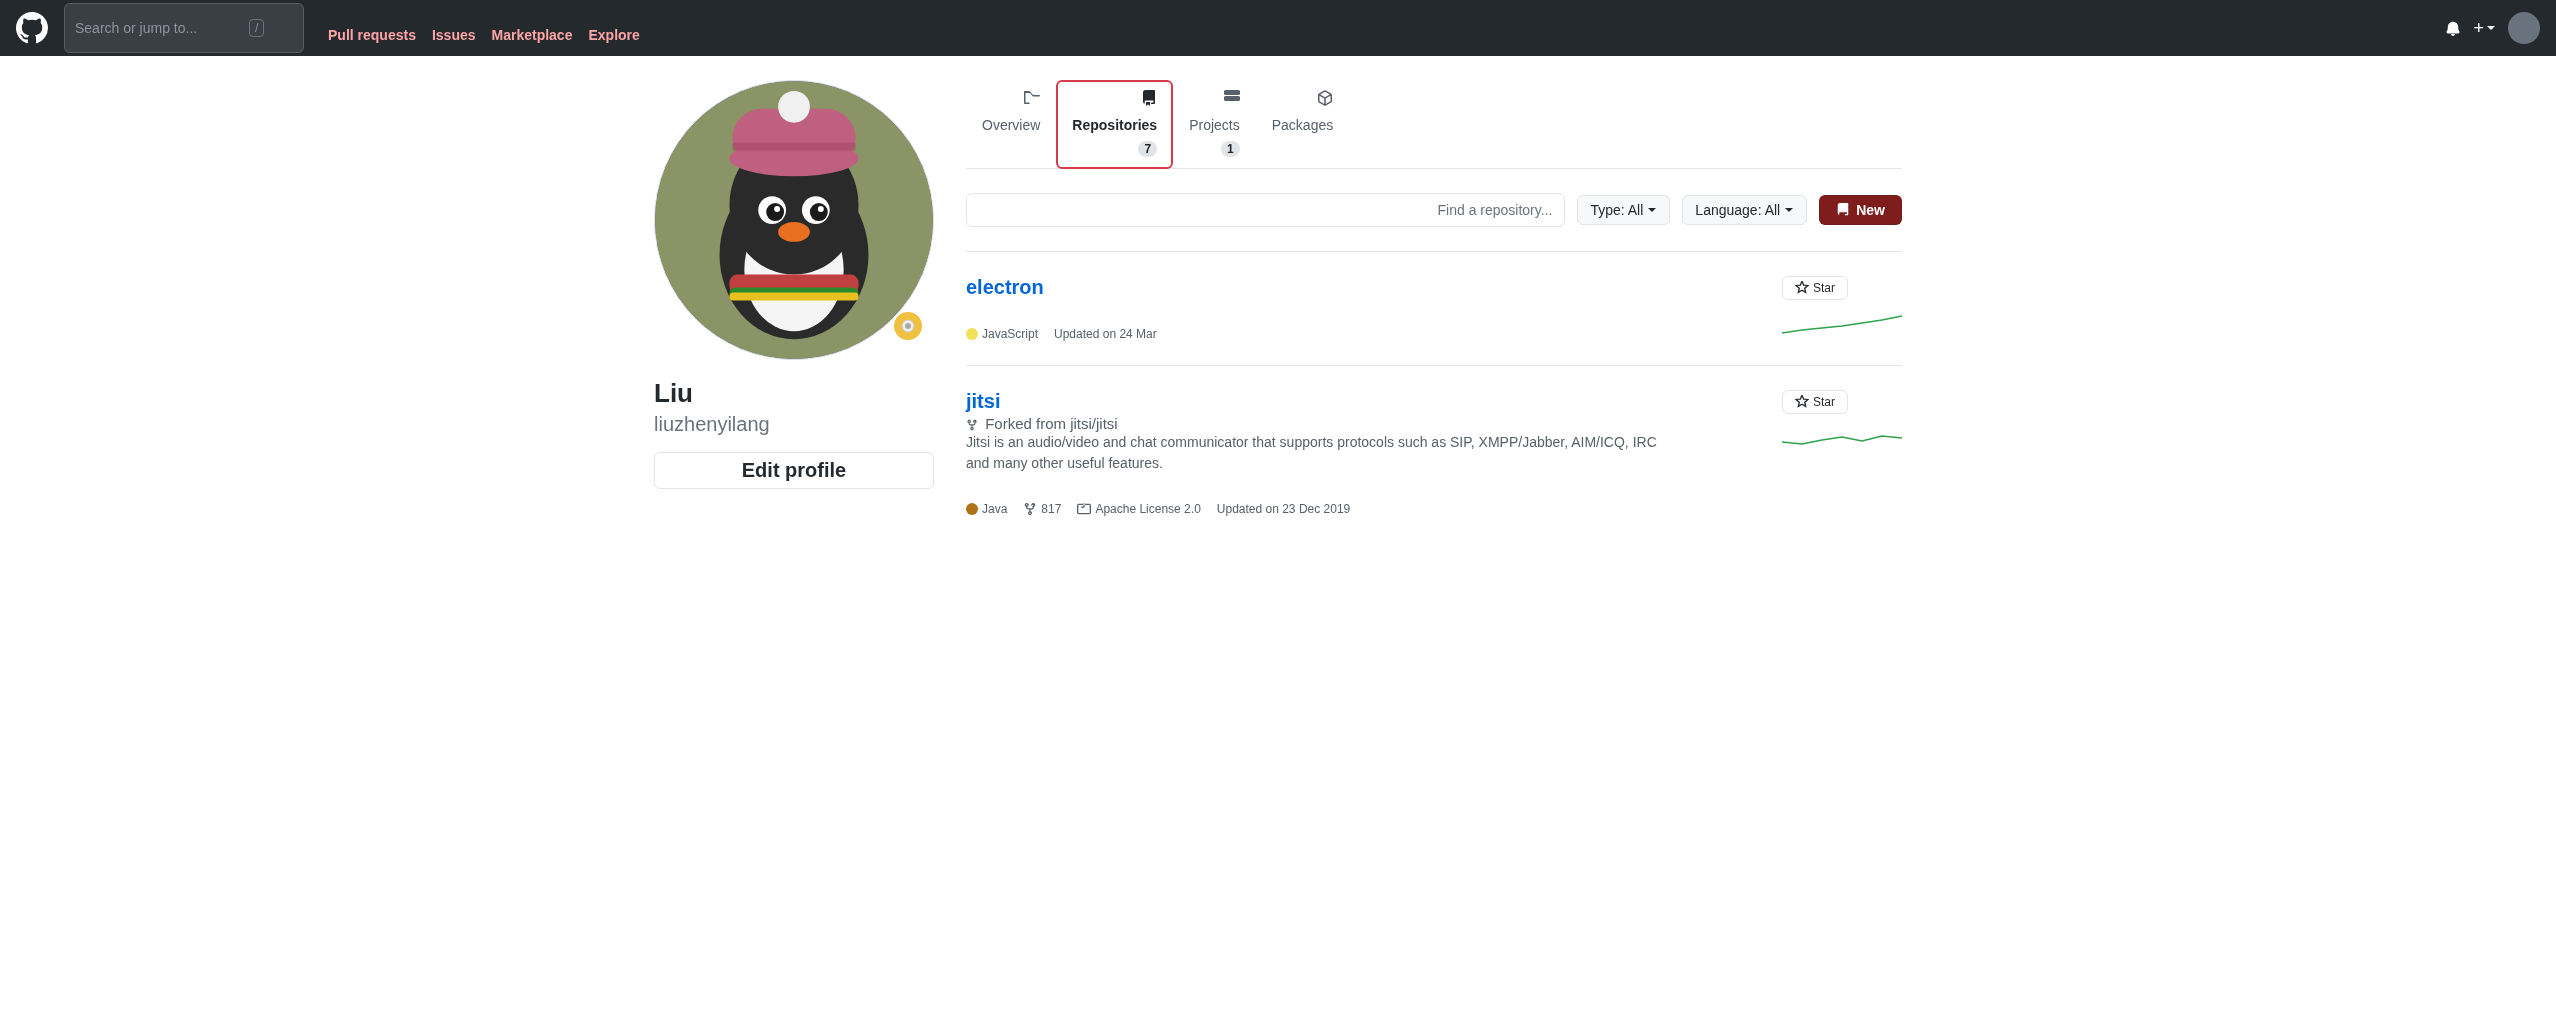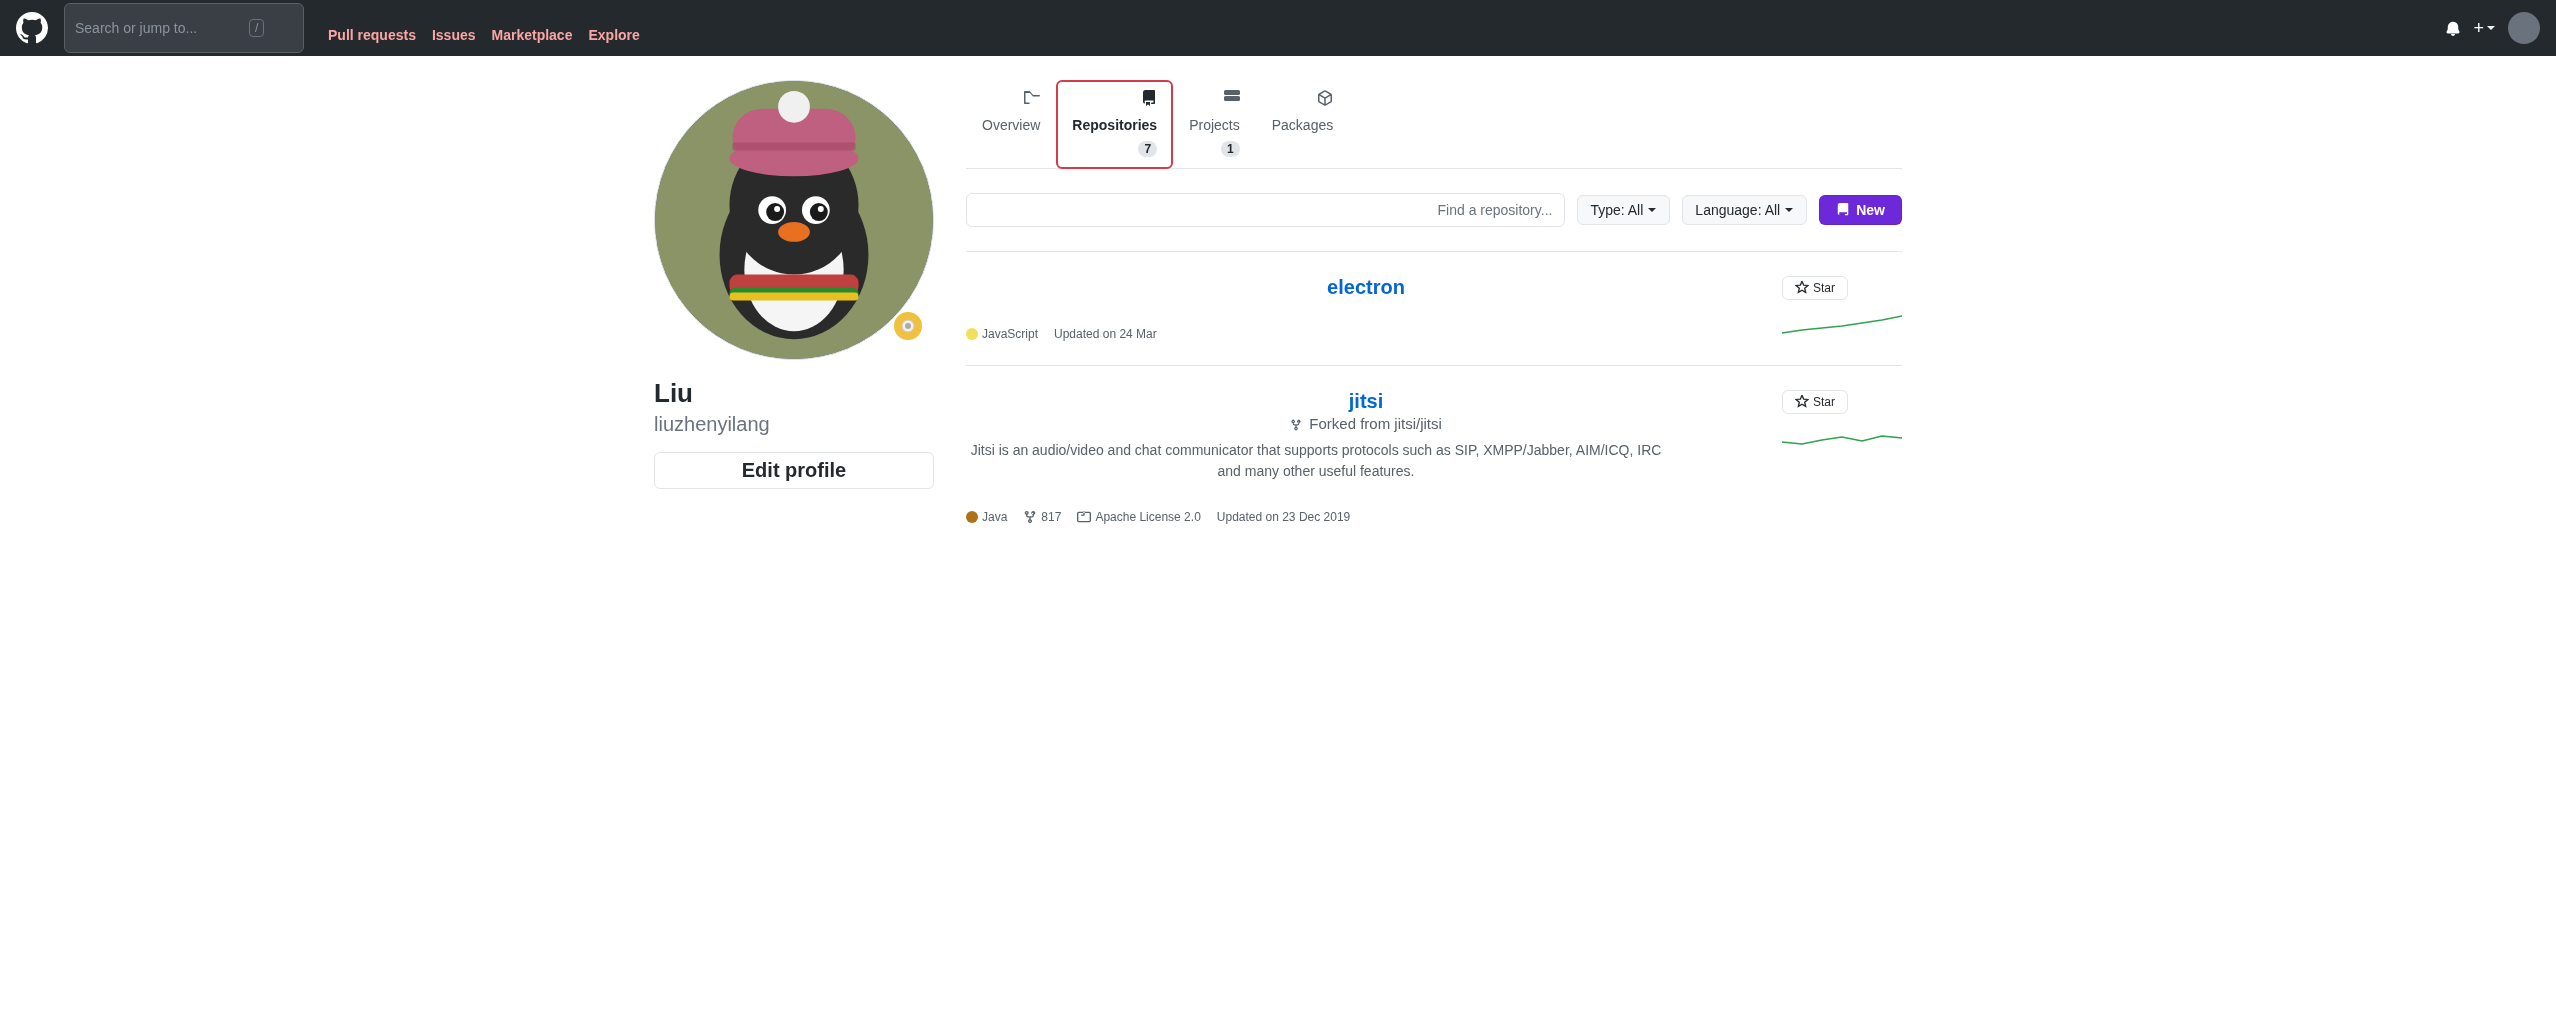--- a/index.html
+++ b/index.html
@@ -39,29 +39,29 @@
     .tab { display: flex; align-items: flex-end; gap: 8px; padding: 10px 16px; cursor: pointer; font-size: 14px; color: #586069; text-decoration: none; border-bottom: 2px solid transparent; margin-bottom: -1px; white-space: nowrap; flex-direction: column; }
     .tab-count { background: #e1e4e8; border-radius: 20px; padding: 1px 6px; font-size: 12px; font-weight: 600; color: #24292e; }
     .tab-icon { font-size: 14px; }
 
     
     .repo-filters { display: flex; gap: 12px; margin-bottom: 24px; align-items: center; }
     .repo-search { flex: 1; }
     .repo-search input { width: 100%; padding: 8px 12px; border: 1px solid #e1e4e8; border-radius: 6px; font-size: 14px; outline: none; color: #24292e; text-align: right; }
     .repo-search input::placeholder { color: #6a737d; }
     .filter-btn { display: flex; align-items: center; gap: 4px; padding: 6px 12px; border: 1px solid #e1e4e8; border-radius: 6px; background: #f6f8fa; font-size: 14px; cursor: pointer; white-space: nowrap; color: #24292e; }
-    .new-repo-btn { display: flex; align-items: center; gap: 6px; padding: 6px 16px; background: #6d28d9; color: #fff; border: 1px solid rgba(27,31,35,0.15); border-radius: 6px; font-size: 14px; font-weight: 600; cursor: pointer; white-space: nowrap; }
+    .new-repo-btn { display: flex; align-items: center; gap: 6px; padding: 6px 16px; background: #7f1d1d; color: #fff; border: 1px solid rgba(27,31,35,0.15); border-radius: 6px; font-size: 14px; font-weight: 600; cursor: pointer; white-space: nowrap; }
 
     
     .repo-list { display: flex; flex-direction: column; }
     .repo-item { padding: 24px 0; border-top: 1px solid #e1e4e8; display: flex; justify-content: space-between; align-items: flex-start; gap: 16px; }
-    .repo-info { flex: 1; min-width: 0; text-align: center; }
+    .repo-info { flex: 1; min-width: 0; }
     .repo-name { font-size: 20px; font-weight: 600; color: #0366d6; text-decoration: none; }
     .repo-fork-label { font-size: 15px; color: #586069; margin-top: 2px; }
-    .repo-desc { font-size: 14px; color: #586069; margin-top: 8px; line-height: 1.5; max-width: 700px; }
+    .repo-desc { font-size: 14px; color: #586069; line-height: 1.5; max-width: 700px; }
     .repo-meta { display: flex; align-items: center; gap: 16px; margin-top: 28px; font-size: 12px; color: #586069; }
     .lang-dot { width: 12px; height: 12px; border-radius: 50%; display: inline-block; flex-shrink: 0; }
     .repo-meta-item { display: flex; align-items: center; gap: 4px; }
     .star-btn { display: flex; align-items: center; gap: 4px; padding: 4px 12px; border: 1px solid #e1e4e8; border-radius: 6px; background: #fff; font-size: 12px; cursor: pointer; white-space: nowrap; color: #24292e; flex-shrink: 0; align-self: flex-start; }
 
     
     .sparkline { width: 120px; height: 30px; flex-shrink: 0; align-self: flex-end; }
 
     
     .tab.repositories-tab {

